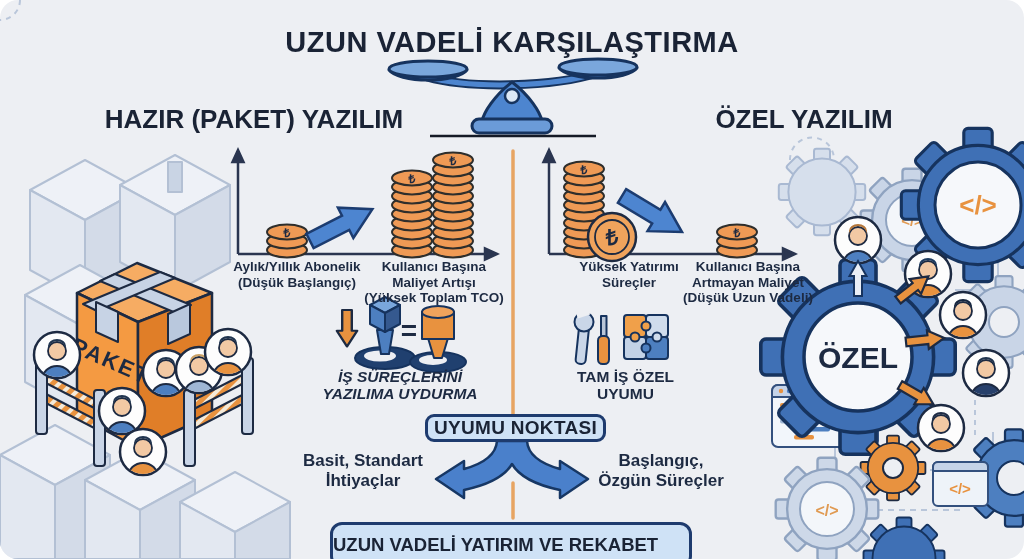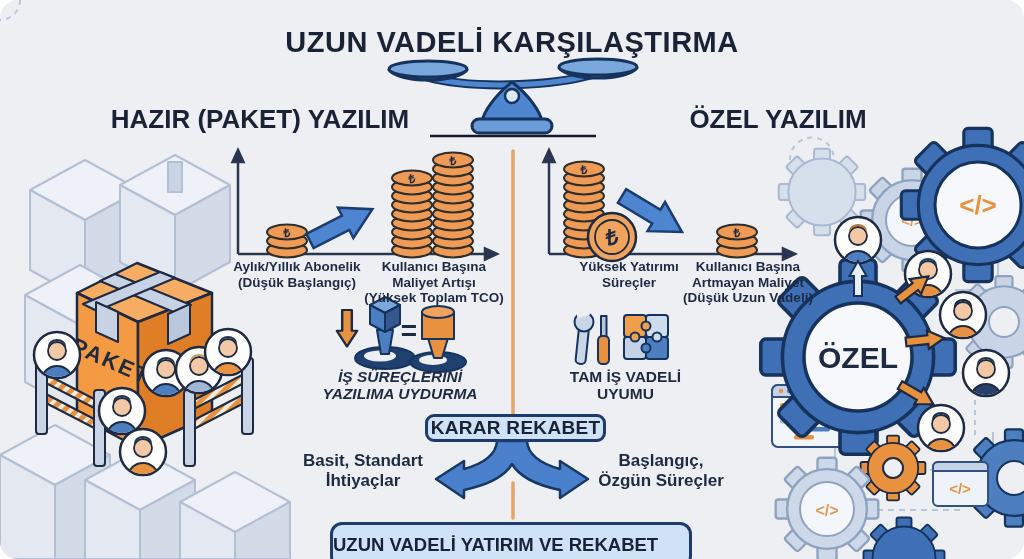--- a/index.html
+++ b/index.html
@@ -6,22 +6,22 @@
   .canvas{
     position:relative;width:1024px;height:559px;background:#edeff3;
     border-radius:18px;overflow:hidden;
     font-family:"Liberation Sans",sans-serif;color:#1d2a42;
   }
   .art{position:absolute;left:0;top:0;}
   .ovl{position:absolute;}
   .title{left:0;top:26px;width:1024px;text-align:center;
     font-size:29px;font-weight:800;letter-spacing:.5px;color:#1a2335;}
   .col-head{top:104px;text-align:center;font-size:26px;font-weight:800;color:#1a2335;}
-  .head-left{left:70px;width:380px;}
-  .head-right{left:638px;width:280px;}
+  .head-left{left:64px;width:380px;}
+  .head-right{left:664px;width:280px;}
   .chart-lbl{top:259px;text-align:center;font-size:13.5px;line-height:15.5px;
     font-weight:700;color:#1d2a42;}
   .lbl1{left:213px;width:168px;}
   .lbl2{left:350px;width:168px;}
   .lbl3{left:548px;width:162px;}
   .lbl4{left:663px;width:170px;}
   .fit-lbl{top:368px;text-align:center;font-size:15.5px;line-height:17px;
     font-weight:800;color:#1d2a42;}
   .fit-left{left:305px;width:190px;font-style:italic;}
   .fit-right{left:543px;width:165px;}
@@ -354,25 +354,25 @@
   <span>Kullanıcı Başına</span>
   <span>Artmayan Maliyet</span>
   <span>(Düşük Uzun Vadeli)</span>
 </div>
 
 <div class="ovl fit-lbl fit-left">
   <span>İŞ SÜREÇLERİNİ</span>
   <span>YAZILIMA UYDURMA</span>
 </div>
 <div class="ovl fit-lbl fit-right">
-  <span>TAM İŞ VADELİ</span>
+  <span>TAM İŞ ÖZEL</span>
   <span>UYUMU</span>
 </div>
 
-<div class="ovl badge">KARAR REKABET</div>
+<div class="ovl badge">UYUMU NOKTASI</div>
 
 <div class="ovl branch branch-left">
   <span>Basit, Standart</span>
   <span>İhtiyaçlar</span>
 </div>
 <div class="ovl branch branch-right">
   <span>Başlangıç,</span>
   <span>Özgün Süreçler</span>
 </div>
 

